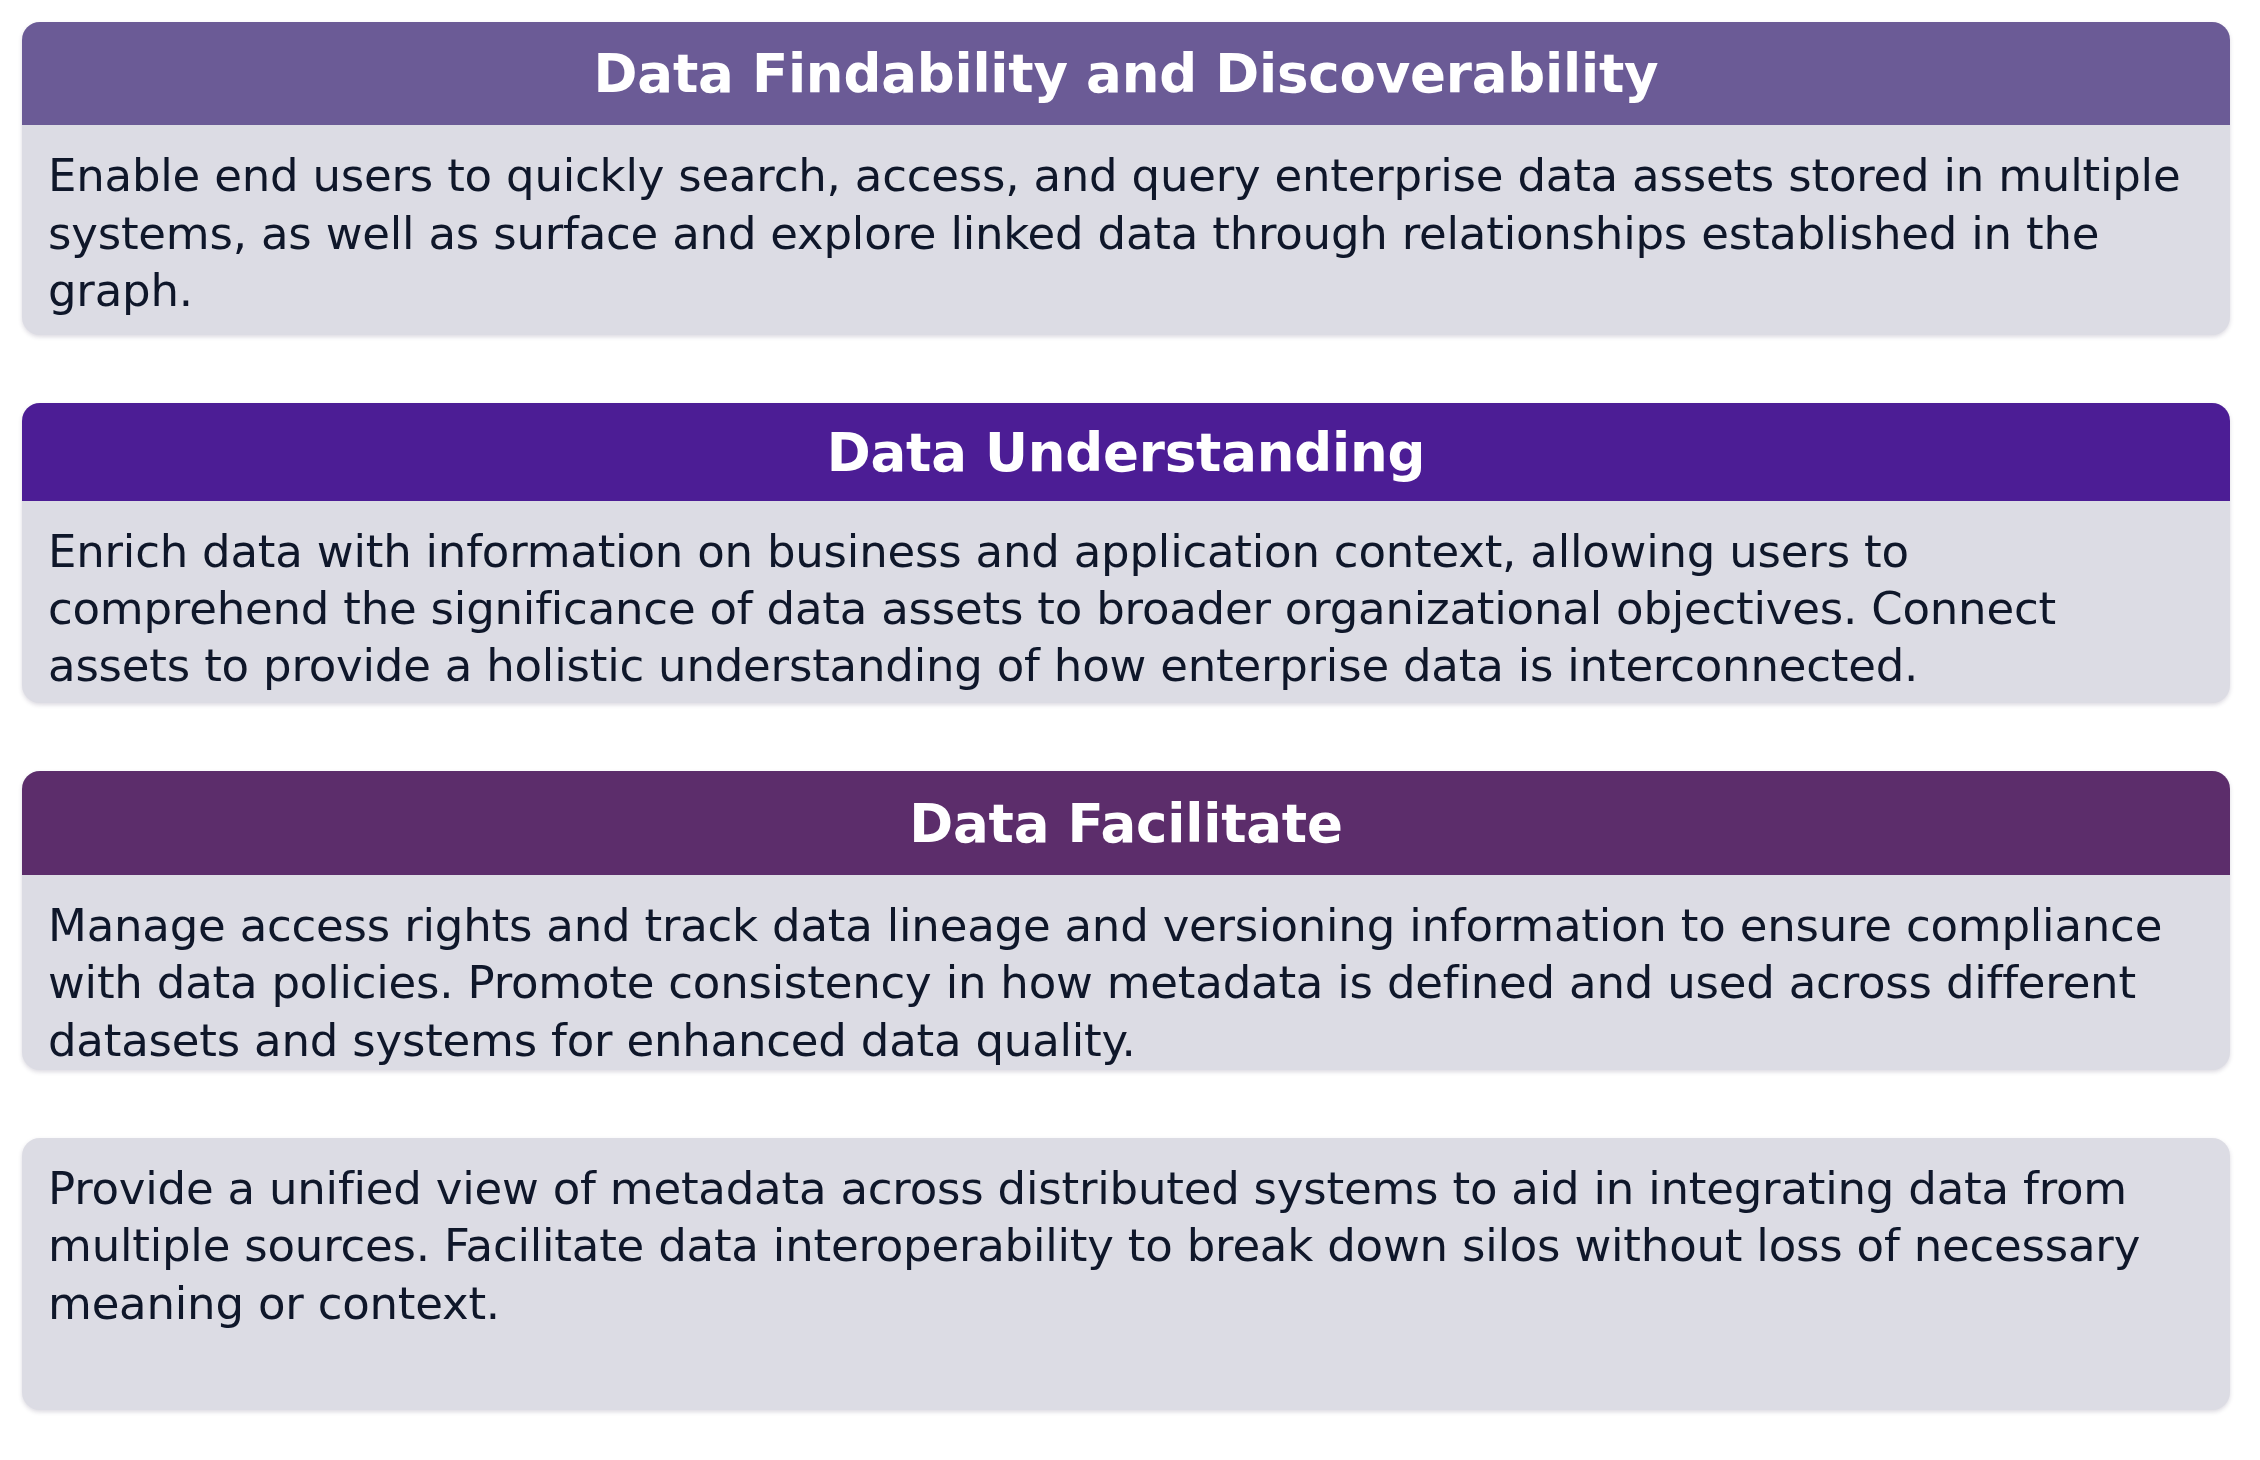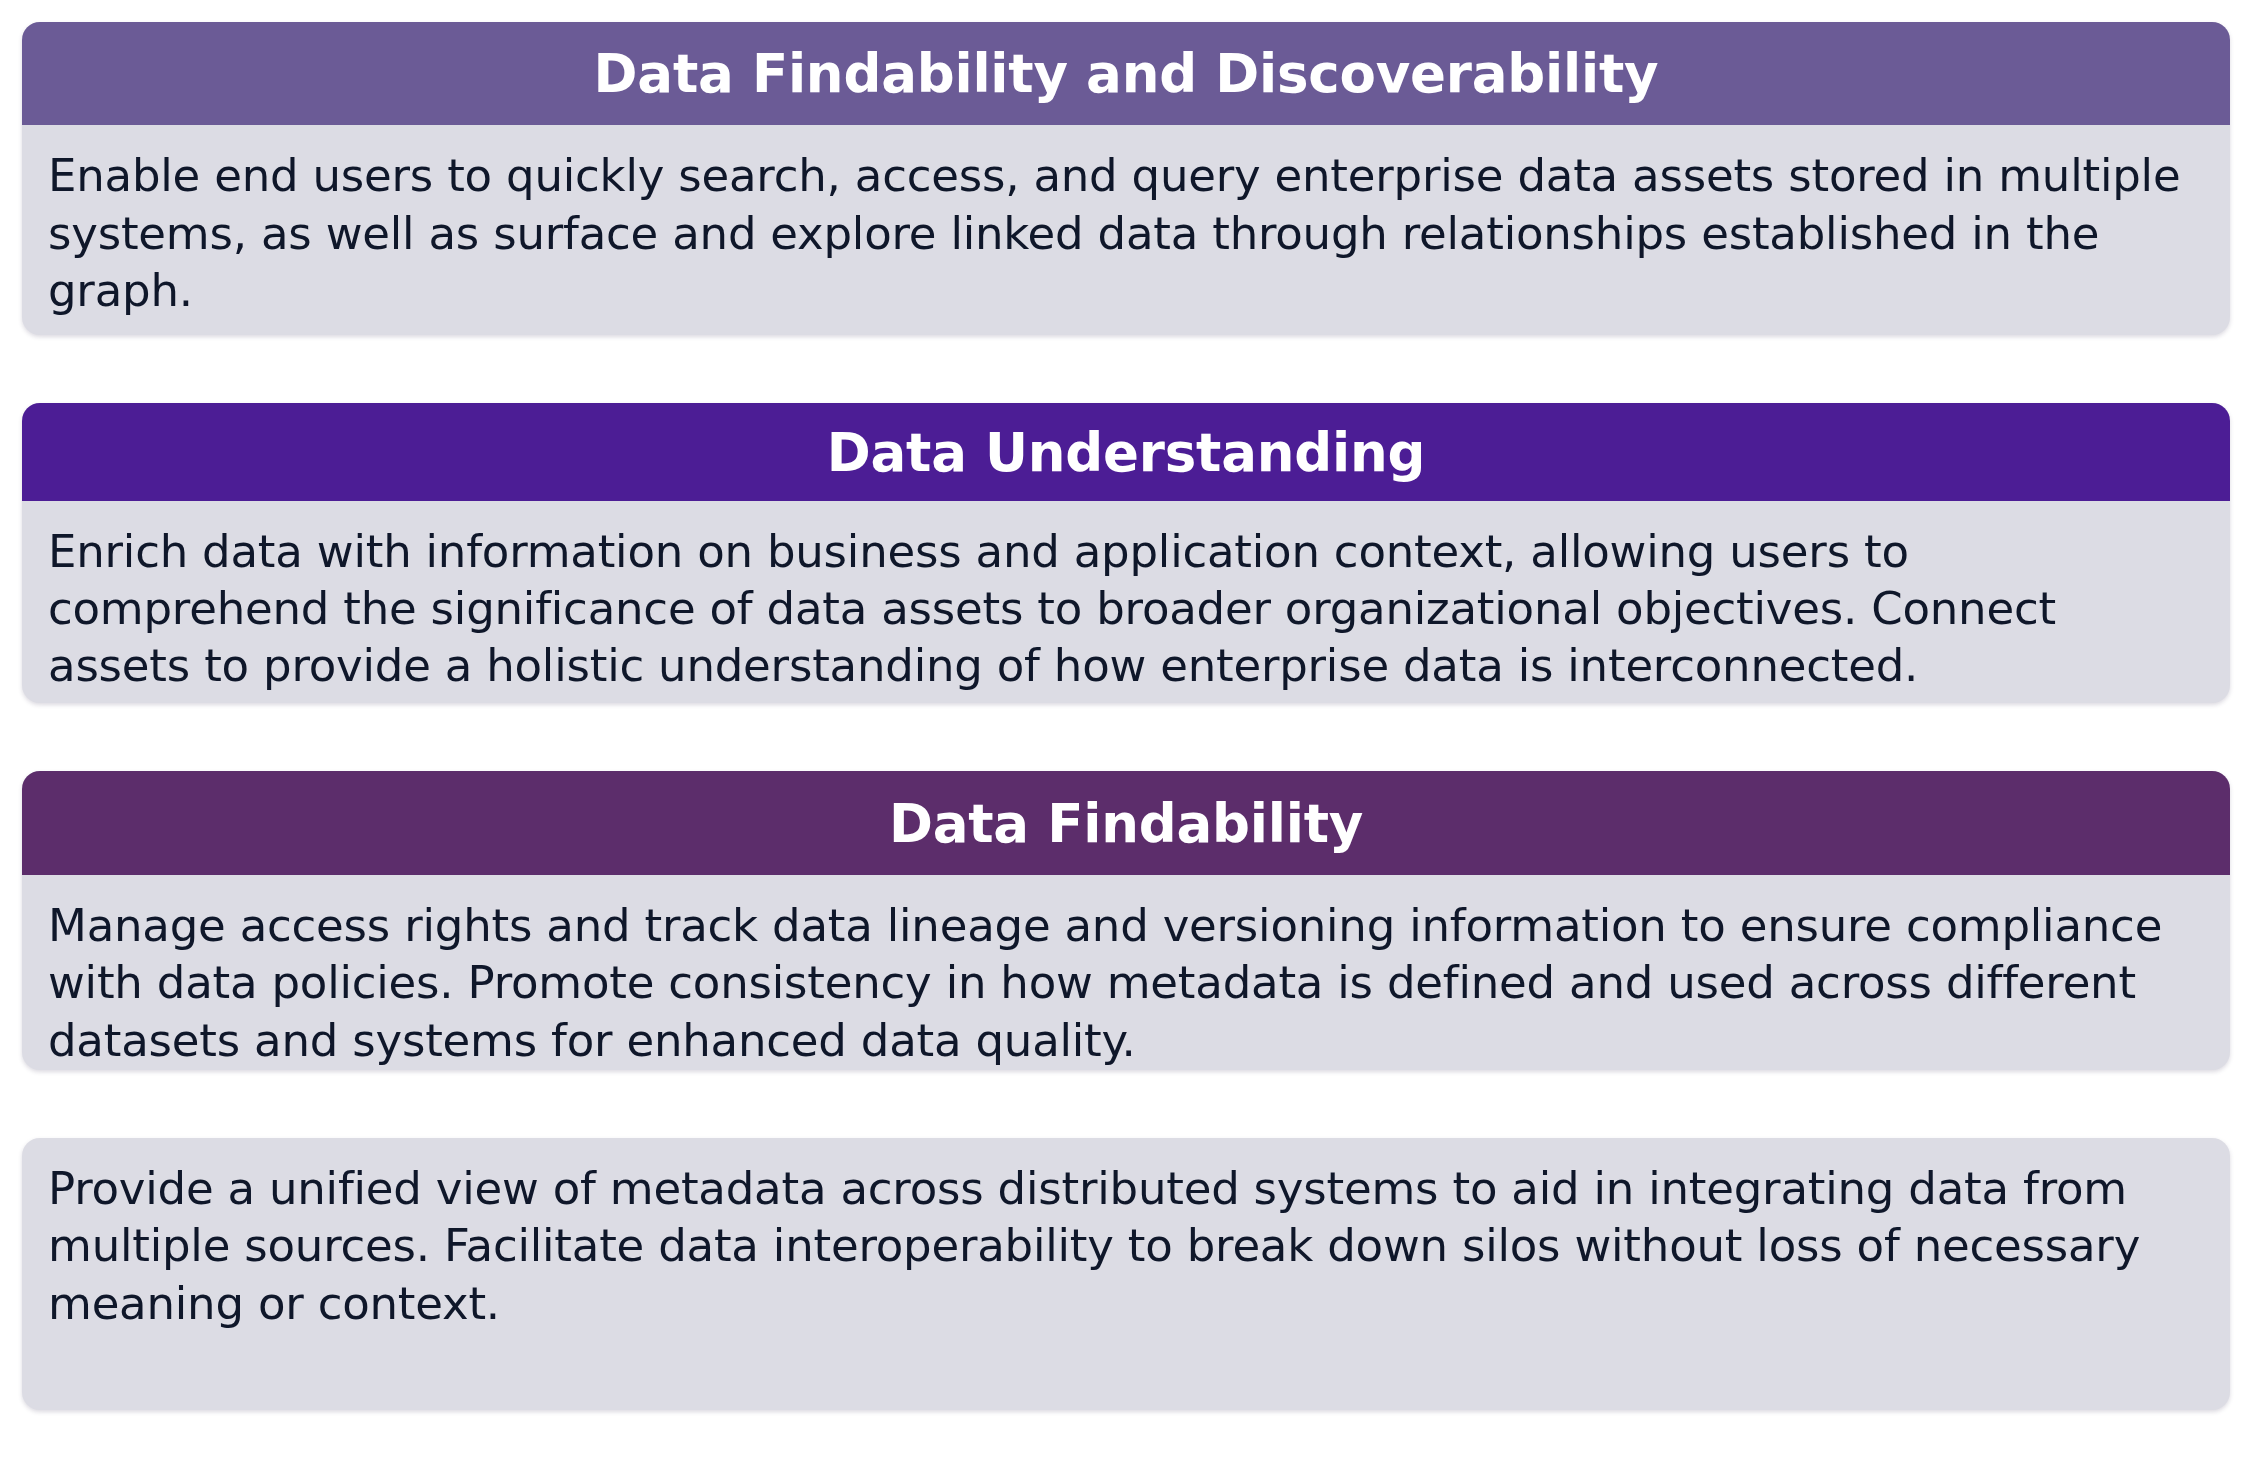--- a/index.html
+++ b/index.html
@@ -82,21 +82,21 @@
     <div class="card-header">Data Findability and Discoverability</div>
     <div class="card-body">Enable end users to quickly search, access, and query enterprise data assets stored in multiple systems, as well as surface and explore linked data through relationships established in the graph.</div>
   </div>
 
   <div class="card card-2">
     <div class="card-header">Data Understanding</div>
     <div class="card-body">Enrich data with information on business and application context, allowing users to comprehend the significance of data assets to broader organizational objectives. Connect assets to provide a holistic understanding of how enterprise data is interconnected.</div>
   </div>
 
   <div class="card card-3">
-    <div class="card-header">Data Findability</div>
+    <div class="card-header">Data Facilitate</div>
     <div class="card-body">Manage access rights and track data lineage and versioning information to ensure compliance with data policies. Promote consistency in how metadata is defined and used across different datasets and systems for enhanced data quality.</div>
   </div>
 
   <div class="card card-4">
     <div class="card-body">Provide a unified view of metadata across distributed systems to aid in integrating data from multiple sources. Facilitate data interoperability to break down silos without loss of necessary meaning or context.</div>
   </div>
 
 </div>
 
 </body></html>

